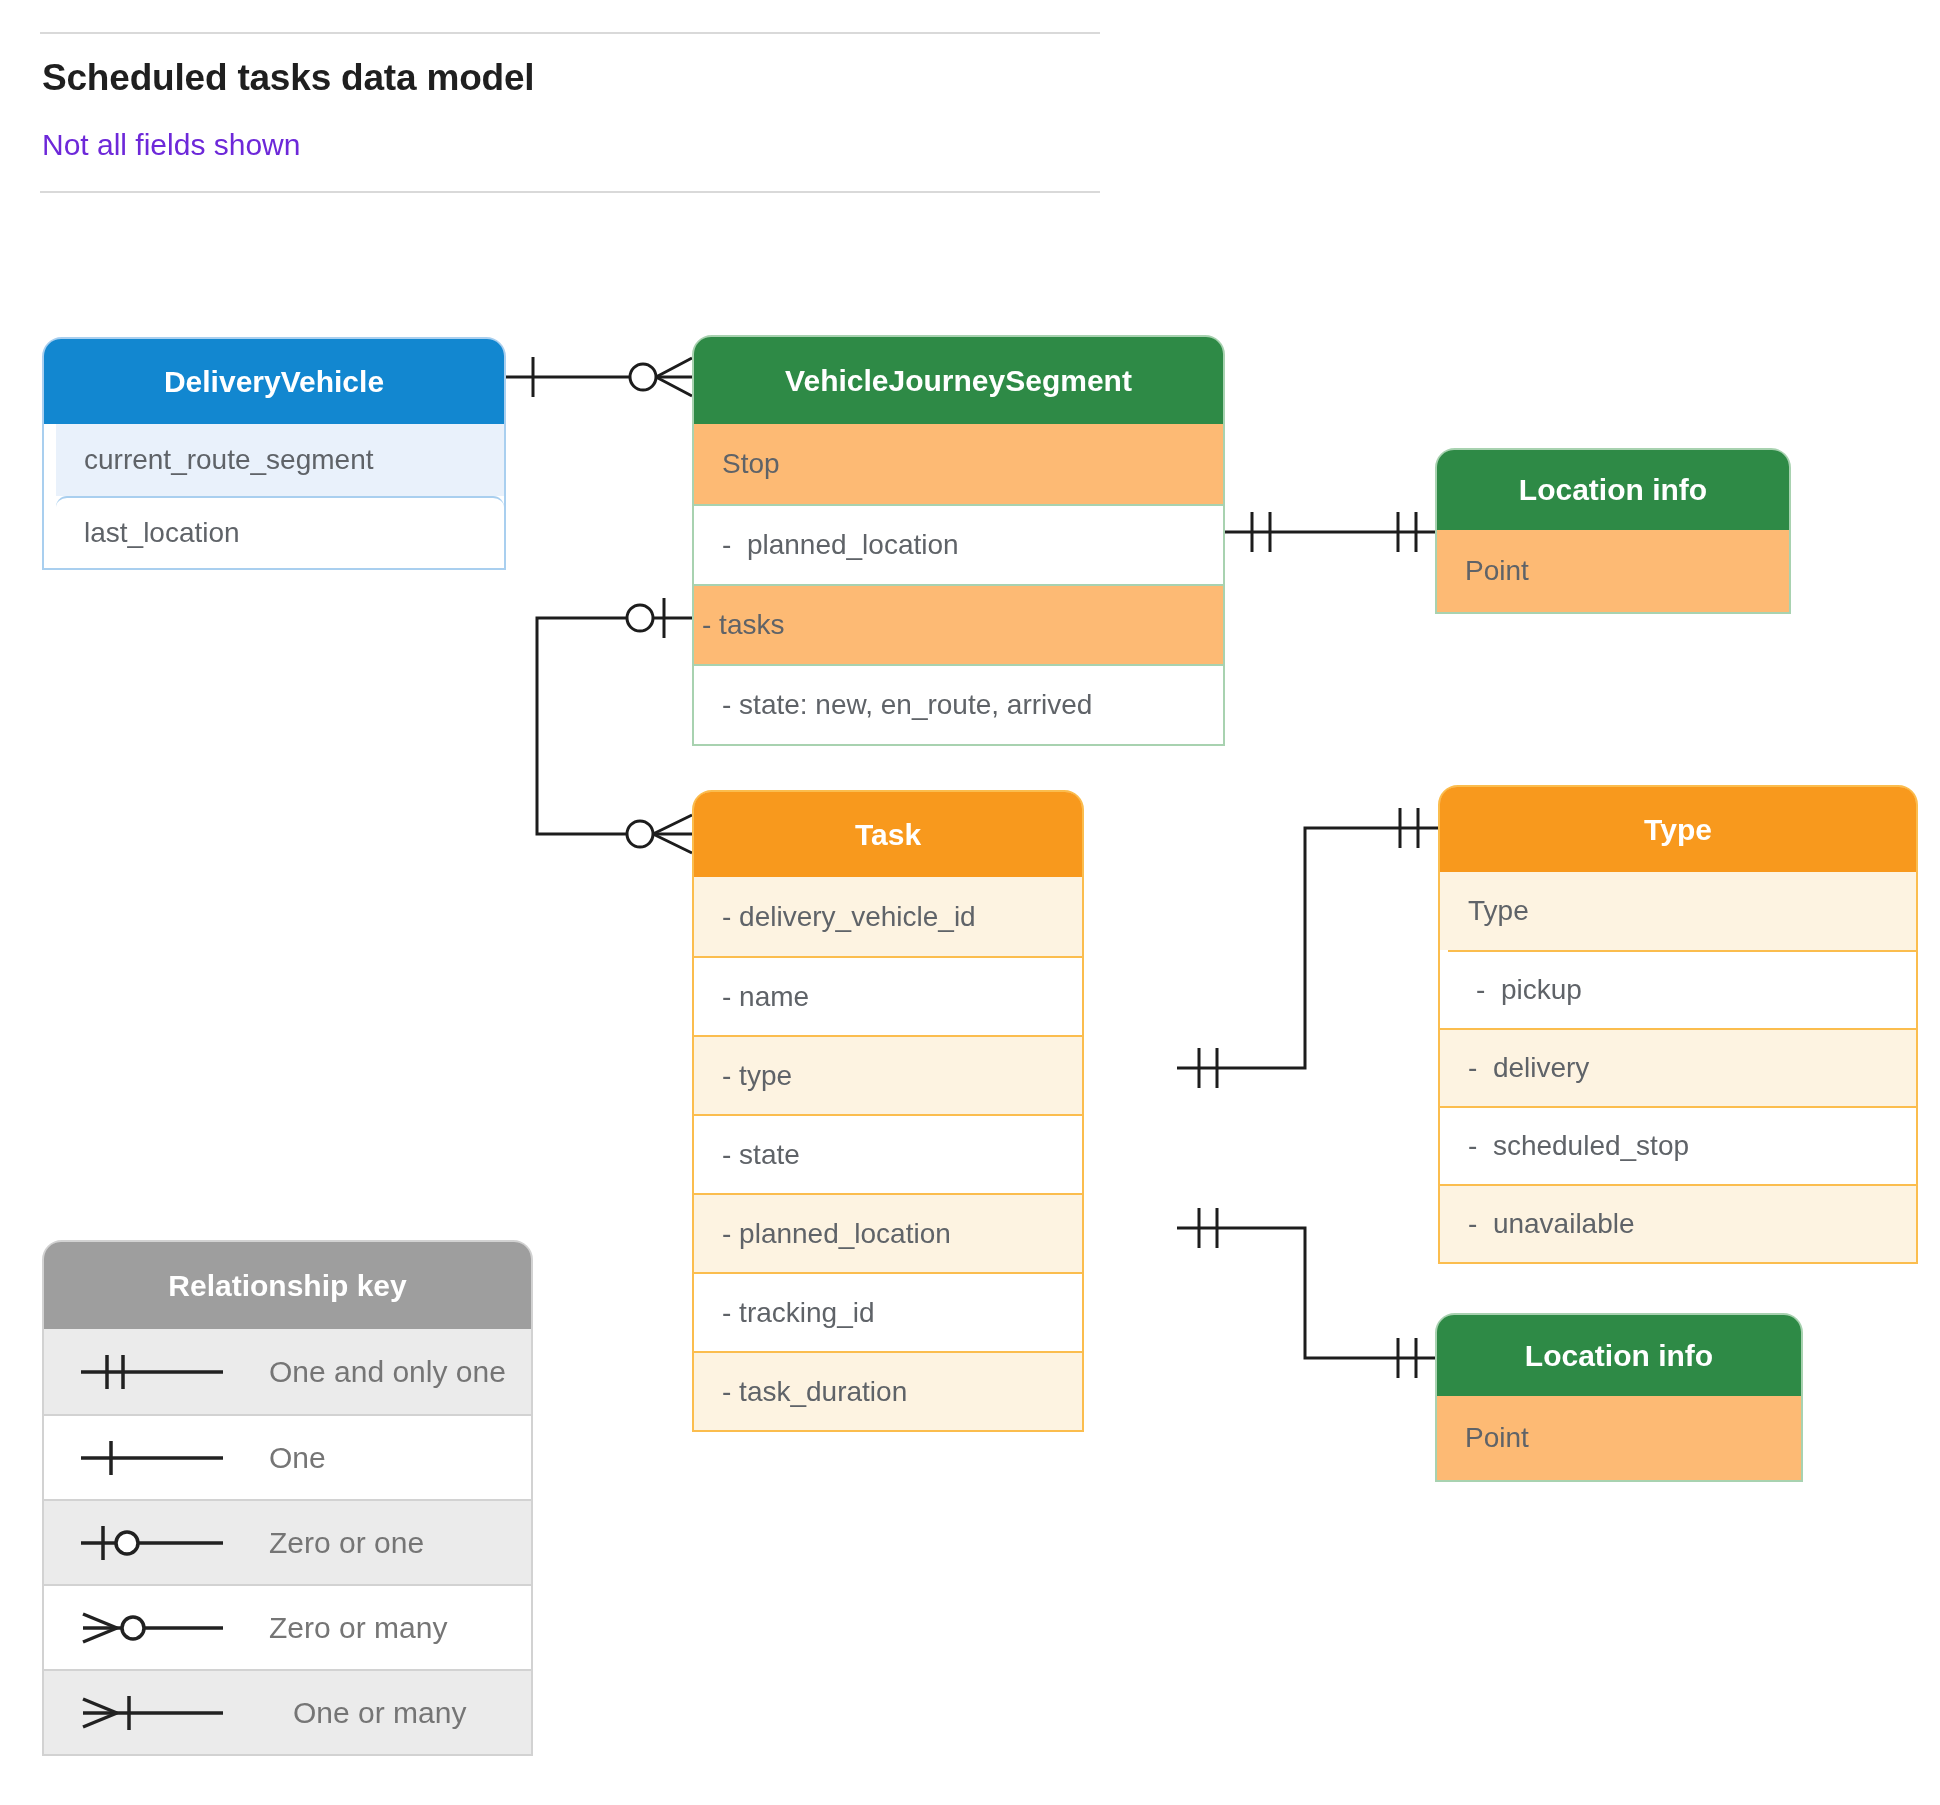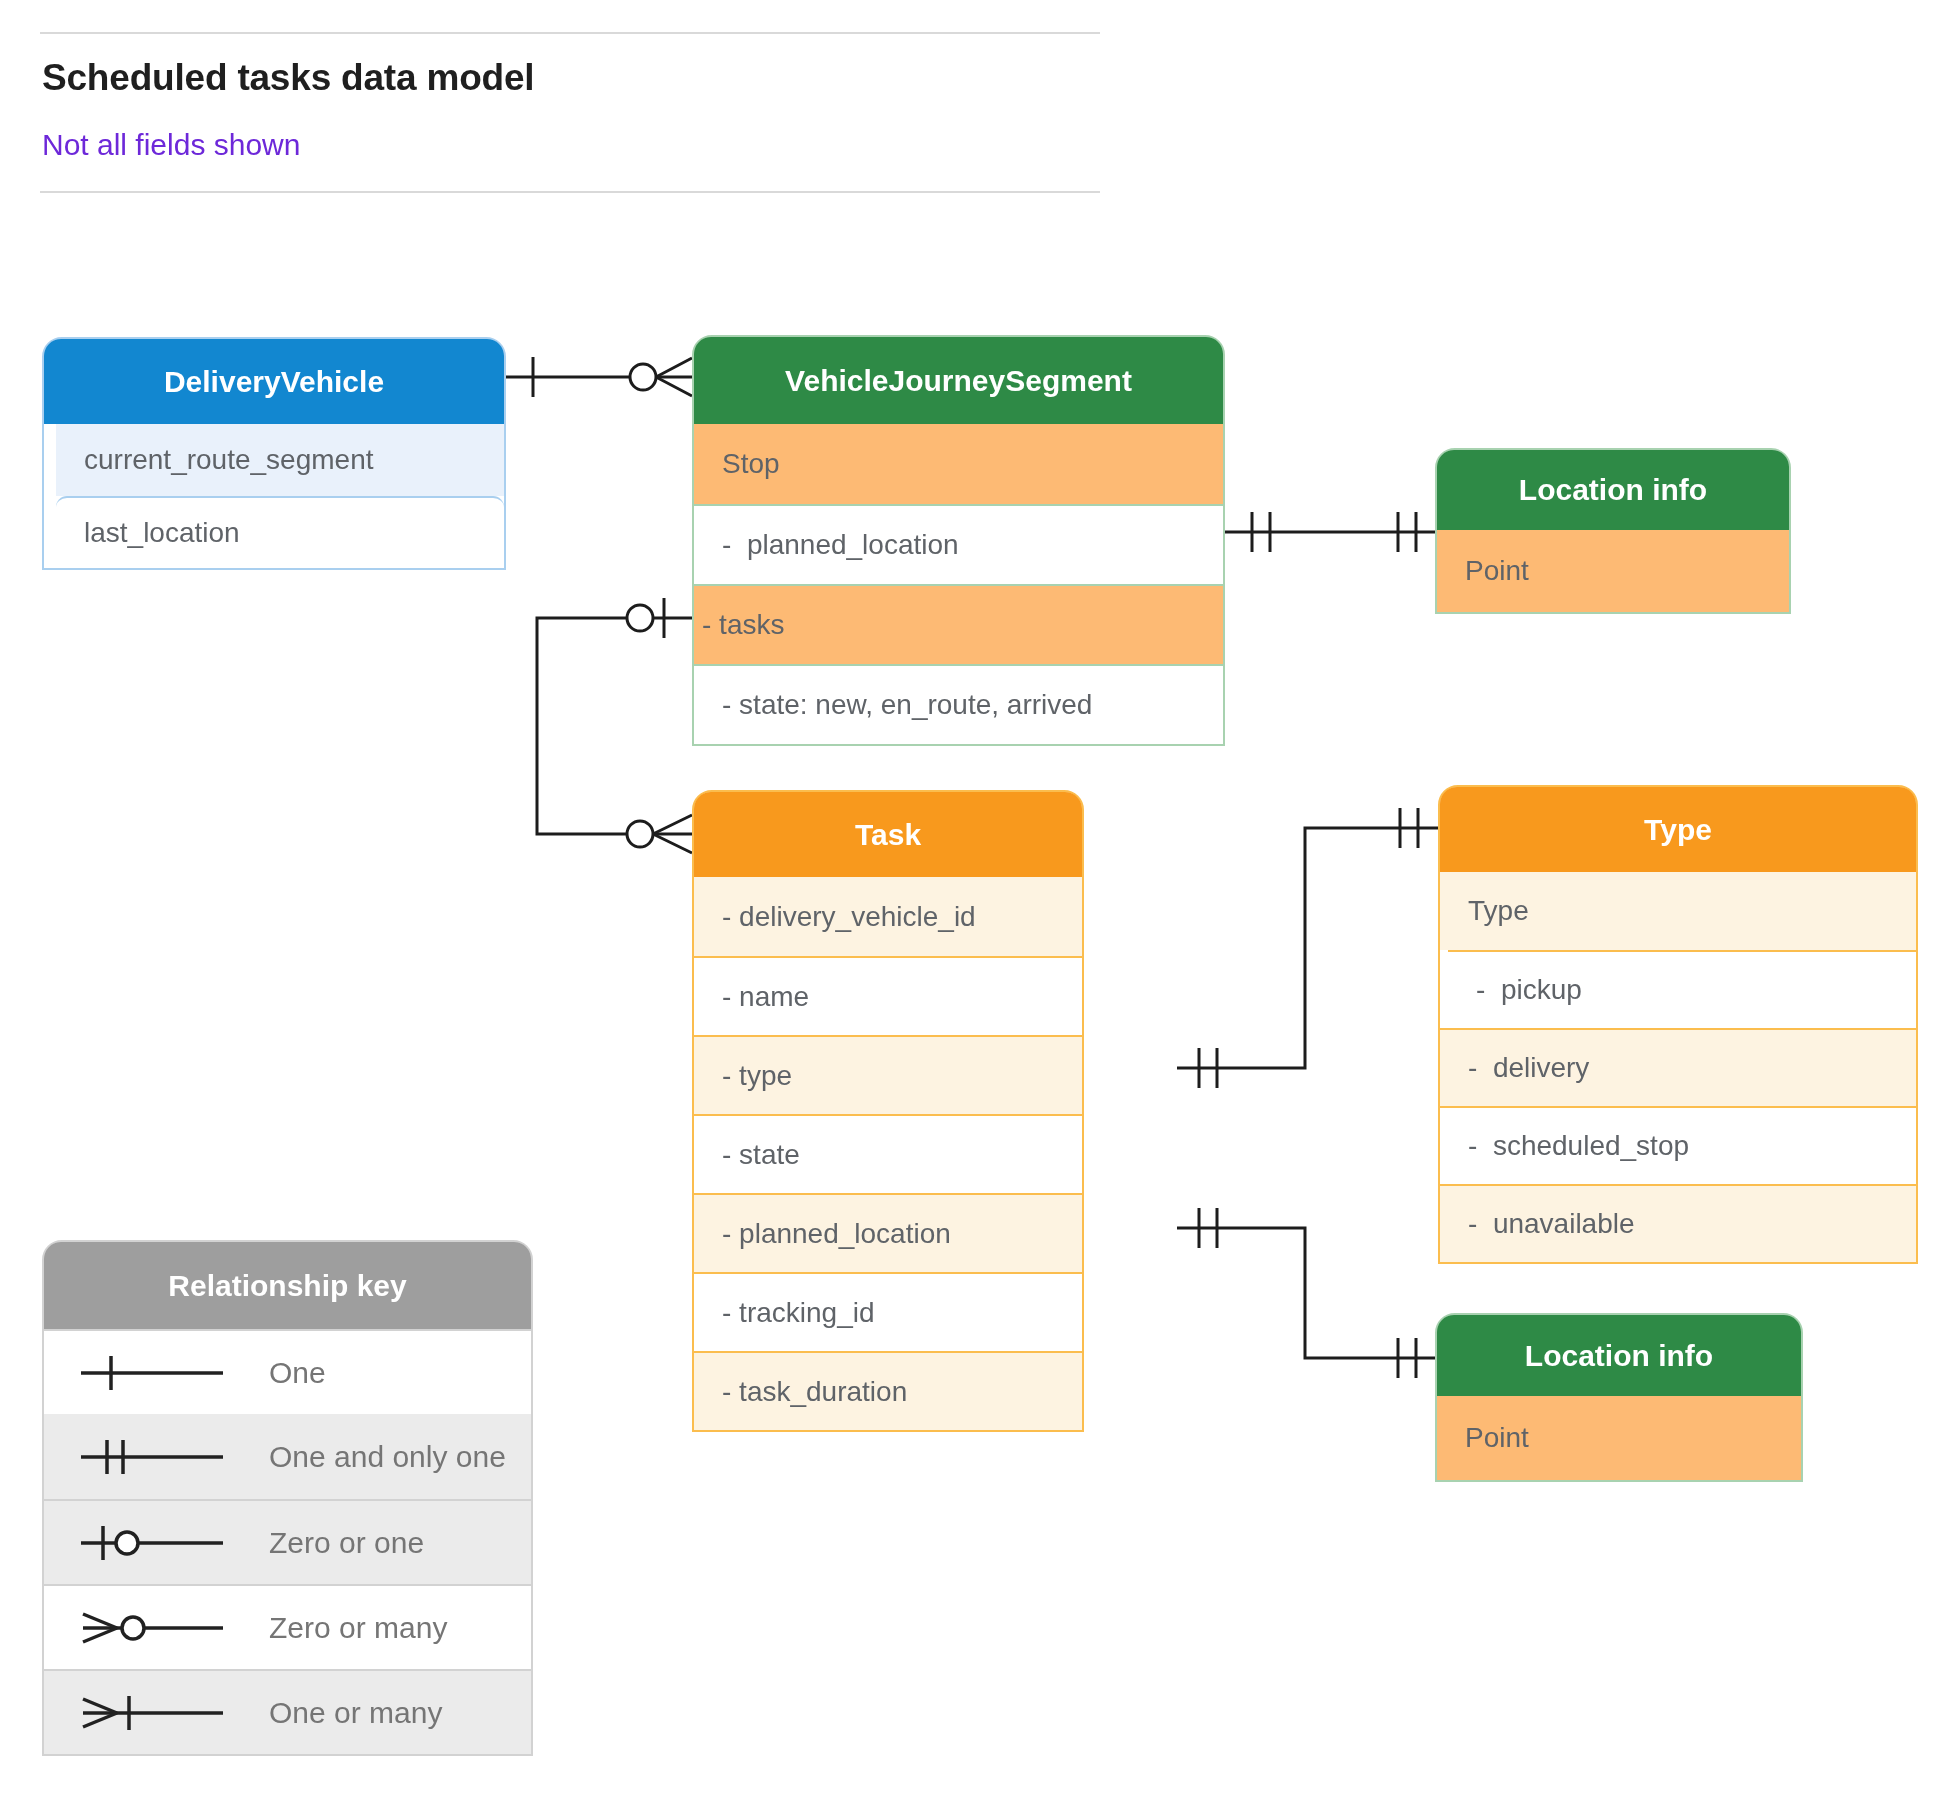--- a/index.html
+++ b/index.html
@@ -178,35 +178,35 @@
 <div class="entity theme-green" style="left:1435px; top:1313px; width:368px;">
   <div class="entity-header" style="height:81px;">Location info</div>
   <div class="entity-row shaded" style="height:84px; border-top:none;">
     <span>Point</span>
   </div>
 </div>
 
 <div class="entity theme-gray" style="left:42px; top:1240px; width:491px;">
   <div class="entity-header" style="height:87px;">Relationship key</div>
 
-  <div class="entity-row key-row" style="height:85px;">
-    <svg class="sym" viewBox="0 0 150 44">
-      <path d="M4 22 H146"></path>
-        <path d="M34 5 V39"></path>
-    </svg>
-    <span class="key-label">One</span>
-  </div>
-
   <div class="entity-row shaded key-row" style="height:85px; border-top:none;">
     <svg class="sym" viewBox="0 0 150 44">
       <path d="M4 22 H146"></path>
         <path d="M30 5 V39"></path>
         <path d="M46 5 V39"></path>
     </svg>
     <span class="key-label">One and only one</span>
+  </div>
+
+  <div class="entity-row key-row" style="height:85px;">
+    <svg class="sym" viewBox="0 0 150 44">
+      <path d="M4 22 H146"></path>
+        <path d="M34 5 V39"></path>
+    </svg>
+    <span class="key-label">One</span>
   </div>
 
   <div class="entity-row shaded key-row" style="height:85px;">
     <svg class="sym" viewBox="0 0 150 44">
       <path d="M4 22 H146"></path>
         <path d="M26 5 V39"></path>
         <circle cx="50" cy="22" r="11"></circle>
     </svg>
     <span class="key-label">Zero or one</span>
   </div>
@@ -214,21 +214,21 @@
   <div class="entity-row key-row" style="height:85px;">
     <svg class="sym" viewBox="0 0 150 44">
       <path d="M6 22 H146"></path>
         <path d="M40 22 L6 8"></path>
         <path d="M40 22 L6 36"></path>
         <circle cx="56" cy="22" r="11"></circle>
     </svg>
     <span class="key-label">Zero or many</span>
   </div>
 
-  <div class="entity-row shaded key-row" style="height:85px;">
+  <div class="entity-row shaded key-row" style="height:85px;gap:24px;">
     <svg class="sym" viewBox="0 0 150 44">
       <path d="M6 22 H146"></path>
         <path d="M40 22 L6 8"></path>
         <path d="M40 22 L6 36"></path>
         <path d="M52 5 V39"></path>
     </svg>
     <span class="key-label">One or many</span>
   </div>
 </div>
 

